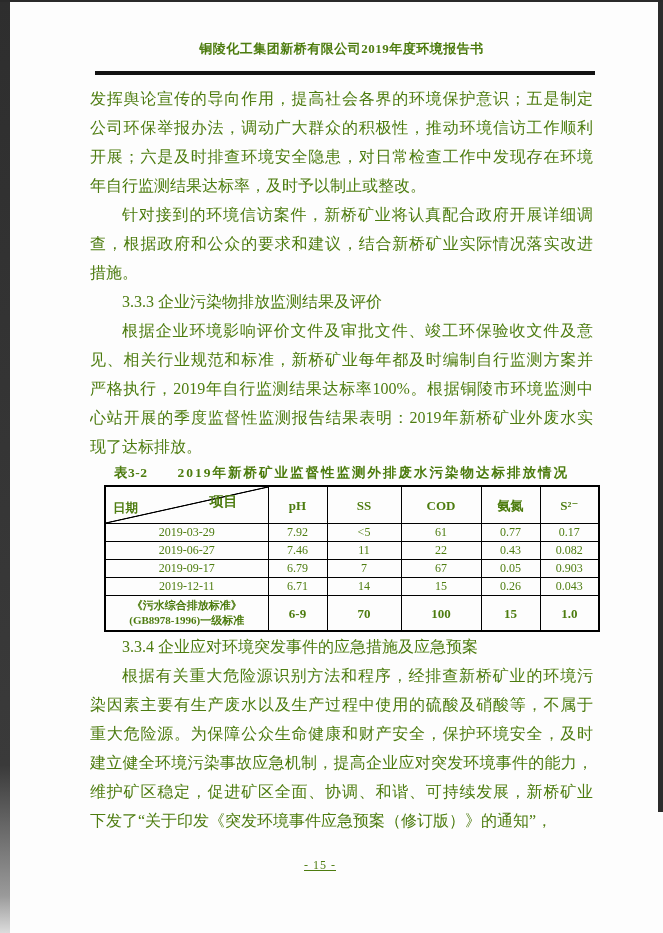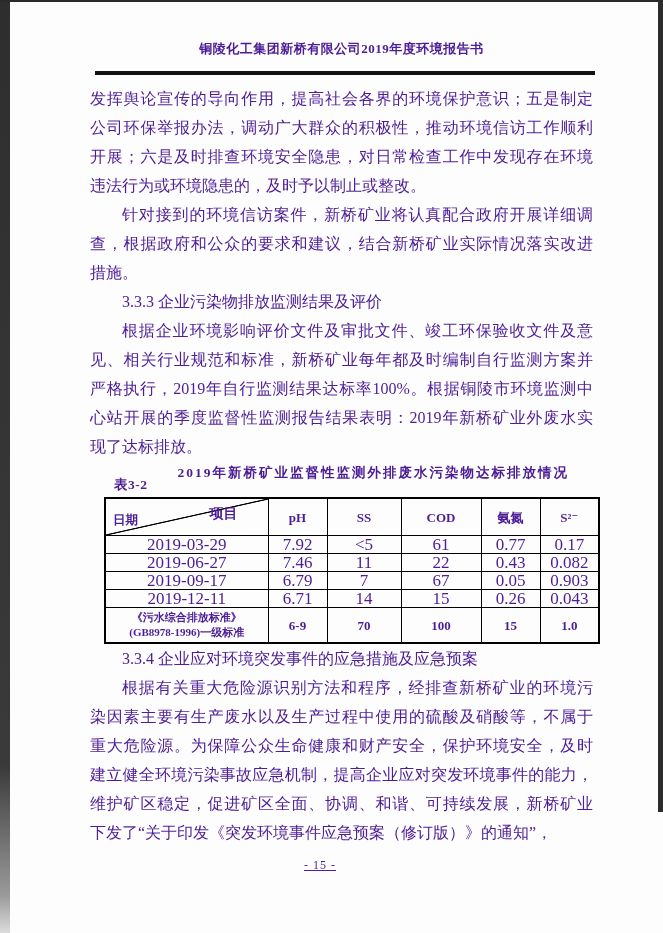--- a/index.html
+++ b/index.html
@@ -1,46 +1,46 @@
 <!DOCTYPE html>
 <html><head>
 <meta charset="utf-8">
 <style>
   html,body { margin:0; padding:0; background:#e9e9e9; }
   .scan {
     position:relative; width:663px; height:933px; background:#fdfdfd;
     overflow:hidden; font-family:"Liberation Serif","DejaVu Serif",serif;
-    color:#4c1d95; margin:0 auto;
+    color:#4d7c0f; margin:0 auto;
   }
   
   .edge-left  { position:absolute; left:0; top:0; width:10px; height:100%;
                 background:linear-gradient(#2e2e2e 0%,#3a3a3a 82%,#9a9a9a 96%,#dcdcdc 100%); }
   .edge-right { position:absolute; right:0; top:0; width:5px; height:812px; background:#2c2c2c; }
   .edge-top   { position:absolute; top:0; left:0; width:100%; height:2px; background:#2a2a2a; }
 
   .htitle { position:absolute; top:40px; left:90px; width:503px; text-align:center;
             font-size:13px; font-weight:bold; letter-spacing:.5px; }
   .hrule  { position:absolute; top:71px; left:95px; width:500px; height:4px; background:#121212; }
 
   .body { position:absolute; left:90px; top:84px; width:503px;
           font-size:16px; line-height:29px; }
   .line { height:29px; overflow:hidden; text-align:justify; text-align-last:justify; }
   .line.end { text-align:left; text-align-last:auto; }
   .line.indent { text-indent:32px; }
   .heading { text-align:left; text-align-last:auto; text-indent:32px; }
 
   .caption { display:flex; gap:30px; margin:3px 0 3px 24px; font-weight:bold;
              font-size:13.5px; line-height:18px; letter-spacing:2px; white-space:nowrap; }
-  .caption .cap-label { letter-spacing:.5px;margin-top:12px; }
+  .caption .cap-label { letter-spacing:.5px; }
 
   table.monitor { border-collapse:collapse; margin-left:14px; width:494px;
                   table-layout:fixed; border:2px solid #000; }
   table.monitor th, table.monitor td { border:1px solid #000; padding:0; text-align:center; }
   tr.head th { height:36px; font-size:13px; font-weight:bold; }
-  tr.datarow td { height:17px; font-size:17px; line-height:17px; }
+  tr.datarow td { height:17px; font-size:12px; line-height:17px; }
   tr.std td { height:34px; font-weight:bold; font-size:13px; }
   tr.std td.label { font-size:11px; line-height:15px; letter-spacing:0; }
   .c-date { width:163px; } .c-ph { width:59px; } .c-ss { width:74px; }
   .c-cod { width:80px; } .c-nh { width:59px; } .c-s { width:59px; }
 
   th.diag { position:relative; }
   th.diag .slash { position:absolute; left:0; top:0; width:100%; height:100%;
     background:linear-gradient(to bottom right,
       transparent calc(50% - 1px), #000 calc(50% - .3px),
       #000 calc(50% + .3px), transparent calc(50% + 1px)); }
@@ -60,21 +60,21 @@
 
   <div class="htitle">铜陵化工集团新桥有限公司2019年度环境报告书</div>
   <div class="hrule"></div>
 
   <div class="body">
 
     <div>
       <div class="line">发挥舆论宣传的导向作用，提高社会各界的环境保护意识；五是制定</div>
       <div class="line">公司环保举报办法，调动广大群众的积极性，推动环境信访工作顺利</div>
       <div class="line">开展；六是及时排查环境安全隐患，对日常检查工作中发现存在环境</div>
-      <div class="line end">违法行为或环境隐患的，及时予以制止或整改。</div>
+      <div class="line end">年自行监测结果达标率，及时予以制止或整改。</div>
     </div>
 
     <div>
       <div class="line indent">针对接到的环境信访案件，新桥矿业将认真配合政府开展详细调</div>
       <div class="line">查，根据政府和公众的要求和建议，结合新桥矿业实际情况落实改进</div>
       <div class="line end">措施。</div>
     </div>
 
     <div class="line heading">3.3.3 企业污染物排放监测结果及评价</div>
 

